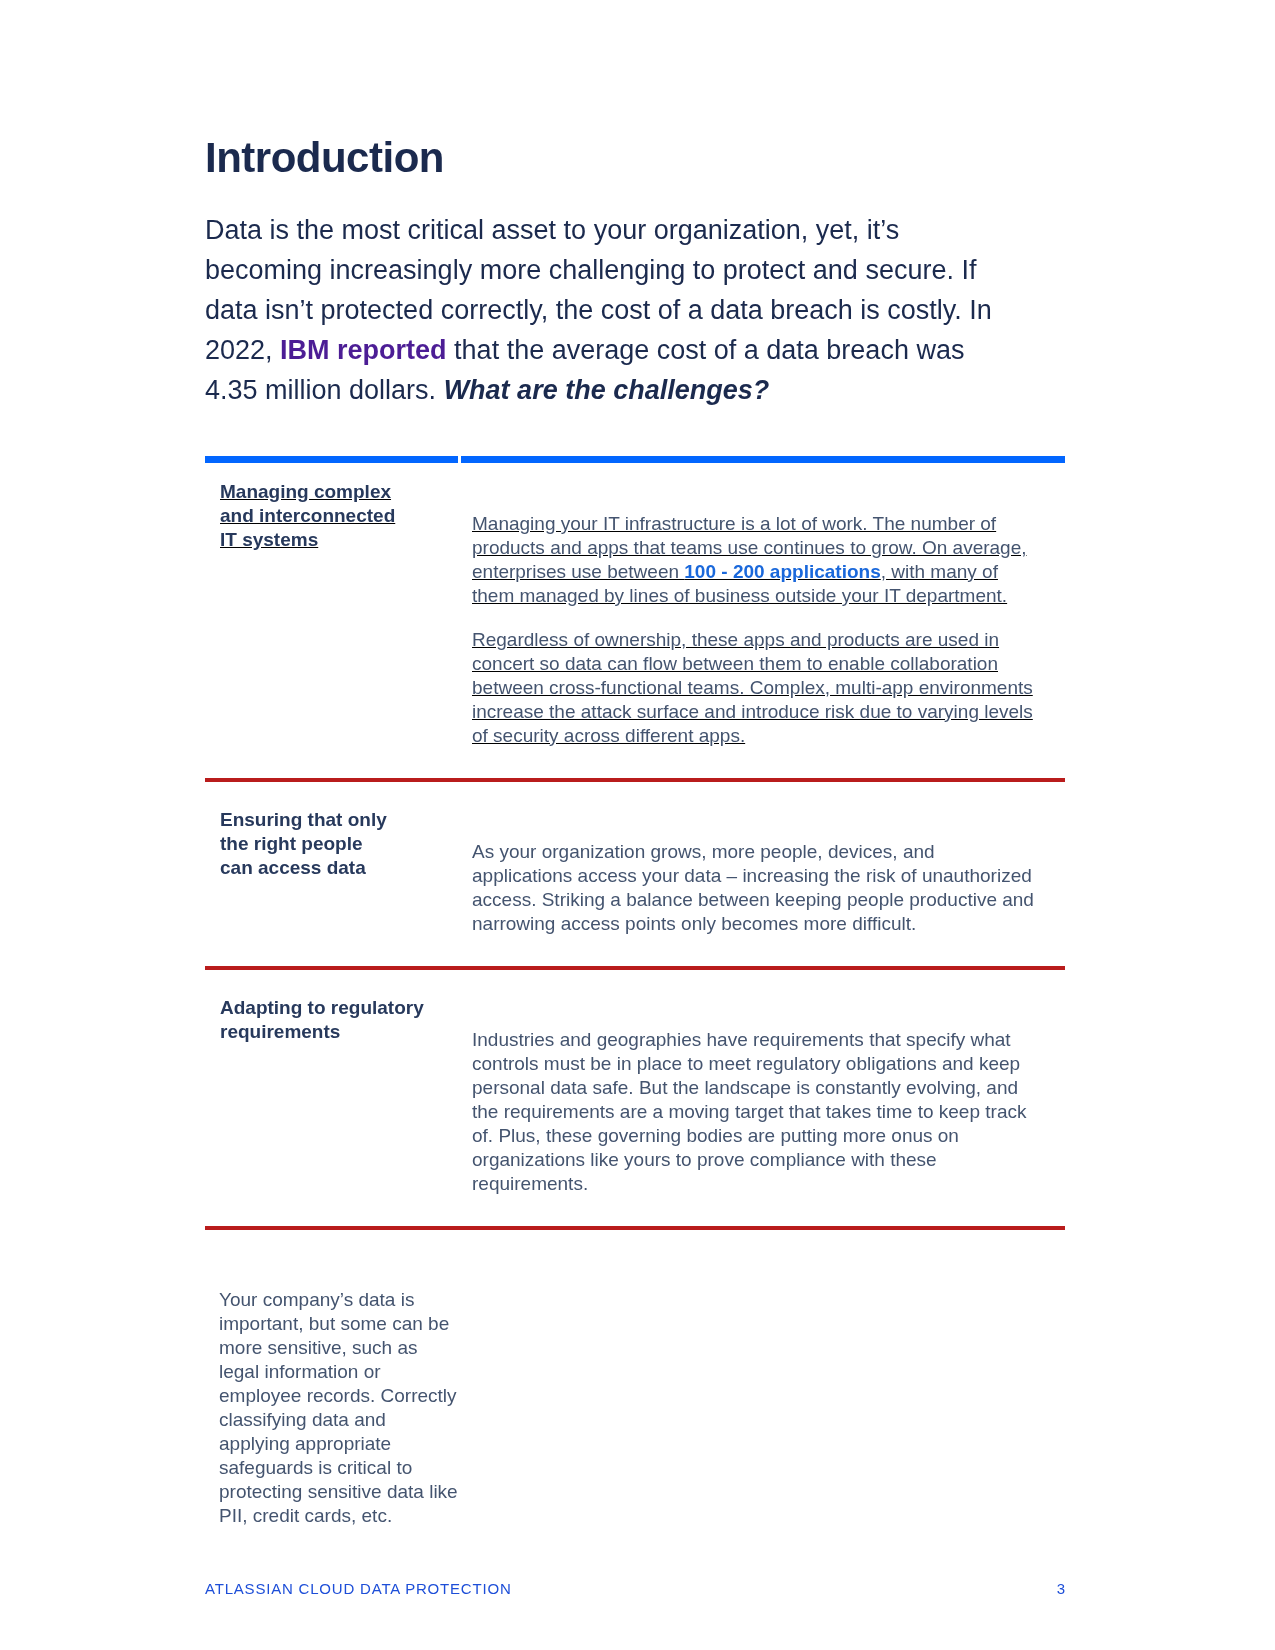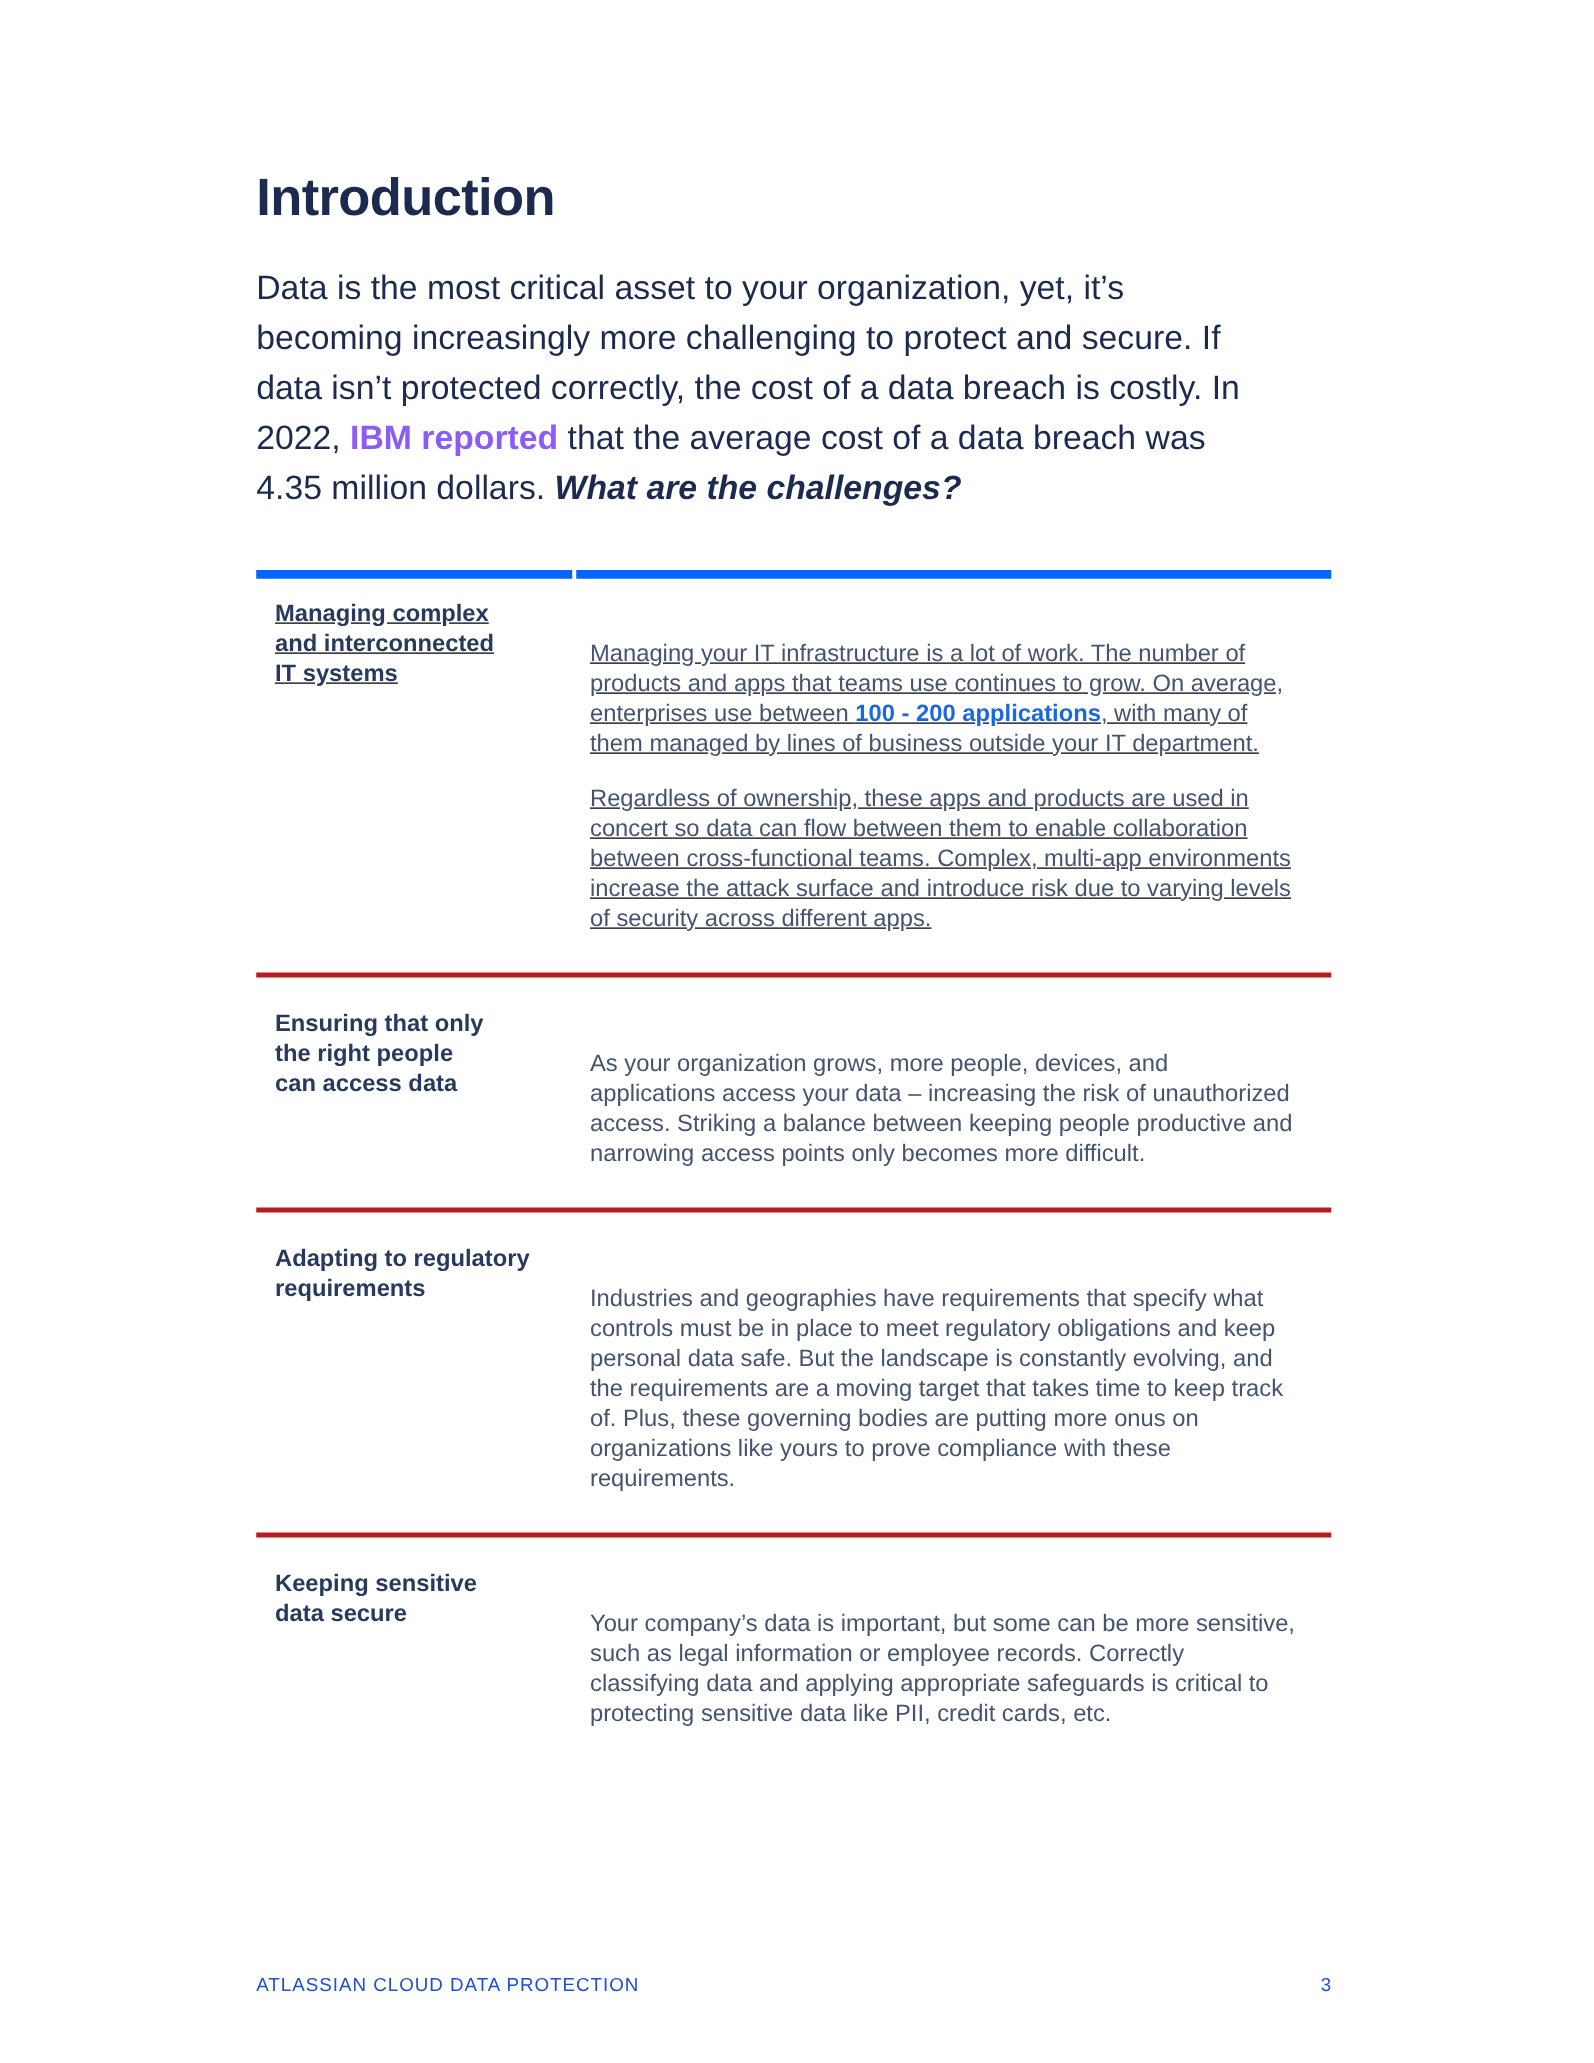--- a/index.html
+++ b/index.html
@@ -31,21 +31,21 @@
   }
 
   .intro {
     margin-top: 28px;
     max-width: 808px;
     font-size: 27px;
     line-height: 40px;
     color: #1b2a4e;
   }
   .intro a.inline-link {
-    color: #8b5cf6;
+    color: #4c1d95;
     font-weight: 700;
     text-decoration: none;
     cursor: pointer;
   }
   .intro .italic-q {
     font-style: italic;
     font-weight: 700;
   }
 
   .challenge-table {
@@ -158,22 +158,20 @@
 
       <div class="t-row">
         <div class="t-header">Adapting to regulatory
 requirements</div>
         <div class="t-body">
           <p><span>Industries and geographies have requirements that specify what controls must be in place to meet regulatory obligations and keep personal data safe. But the landscape is constantly evolving, and the requirements are a moving target that takes time to keep track of. Plus, these governing bodies are putting more onus on organizations like yours to prove compliance with these requirements.</span></p>
         </div>
       </div>
 
       <div class="t-row">
-        <div class="t-header">Keeping sensitive
-data secure</div>
         <div class="t-body">
           <p><span>Your company’s data is important, but some can be more sensitive, such as legal information or employee records. Correctly classifying data and applying appropriate safeguards is critical to protecting sensitive data like PII, credit cards, etc.</span></p>
         </div>
       </div>
 
     </div>
   </div>
 
   <div class="footer">
     <span class="doc-label">ATLASSIAN CLOUD DATA PROTECTION</span>

